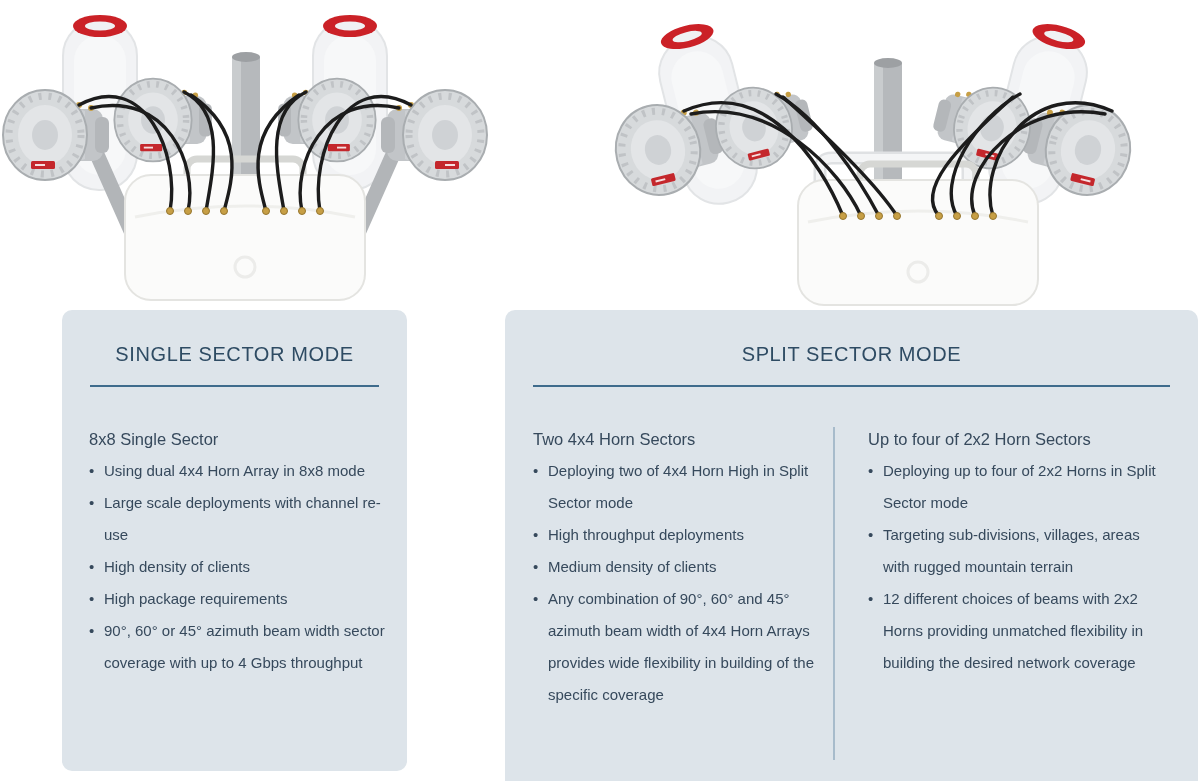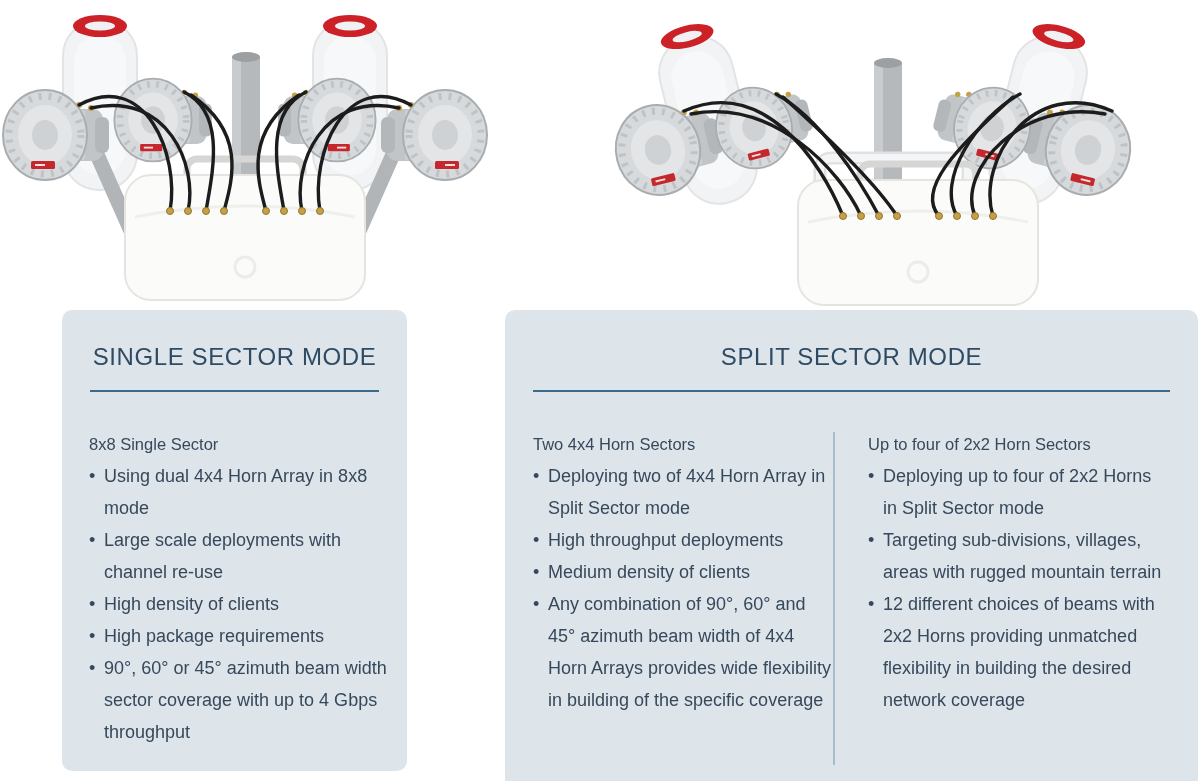--- a/index.html
+++ b/index.html
@@ -19,34 +19,34 @@
   .photo{position:absolute;}
   .photo-left{left:-5px;top:5px;}
   .photo-right{left:558px;top:8px;}
 
   .card{position:absolute;background:var(--card-bg);border-radius:10px;}
   .card-single{left:62px;top:310px;width:345px;height:461px;}
   .card-split{left:505px;top:310px;width:693px;height:599px;}
 
   .card-title{
     margin:0;padding-top:33px;text-align:center;
-    font-size:24px;font-weight:400;letter-spacing:0.6px;
+    font-size:20px;font-weight:400;letter-spacing:0.6px;
     color:var(--title-text);
   }
   .card-rule{height:2px;margin:19px 28px 0 28px;background:var(--title-rule);}
 
   .single-body{padding:36px 20px 0 27px;}
   .split-body{display:flex;align-items:stretch;padding:36px 28px 0 28px;height:345px;}
   .split-col-1{width:300px;}
   .col-divider{width:2px;background:var(--col-divider);margin:4px 0 8px 0;}
   .split-col-2{width:302px;margin-left:33px;}
 
   .section-heading{margin:0;font-size:16.5px;font-weight:normal;line-height:32px;color:var(--body-text);}
   ul.bullets{list-style:none;margin:0;padding:0;}
-  ul.bullets li{position:relative;padding-left:15px;font-size:18px;line-height:32px;}
+  ul.bullets li{position:relative;padding-left:15px;font-size:15px;line-height:32px;}
   ul.bullets li::before{content:"\2022";position:absolute;left:0;top:0;}
 </style>
 </head>
 <body>
 
 <div class="page">
 
   <svg width="0" height="0" style="position:absolute" aria-hidden="true">
     <defs>
       <g id="horn">
@@ -195,21 +195,21 @@
   </section>
 
   <section class="card card-split">
     <h2 class="card-title">SPLIT SECTOR MODE</h2>
     <div class="card-rule"></div>
     <div class="split-body">
       <div class="split-col-1">
         <h3 class="section-heading">Two 4x4 Horn Sectors</h3>
         <ul class="bullets">
 
-            <li><span class="bullet-text">Deploying two of 4x4 Horn Array in Split Sector mode</span></li>
+            <li><span class="bullet-text">Deploying two of 4x4 Horn High in Split Sector mode</span></li>
 
             <li><span class="bullet-text">High throughput deployments</span></li>
 
             <li><span class="bullet-text">Medium density of clients</span></li>
 
             <li><span class="bullet-text">Any combination of 90°, 60° and 45° azimuth beam width of 4x4 Horn Arrays provides wide flexibility in building of the specific coverage</span></li>
           </ul>
       </div>
       <div class="col-divider"></div>
       <div class="split-col-2">

